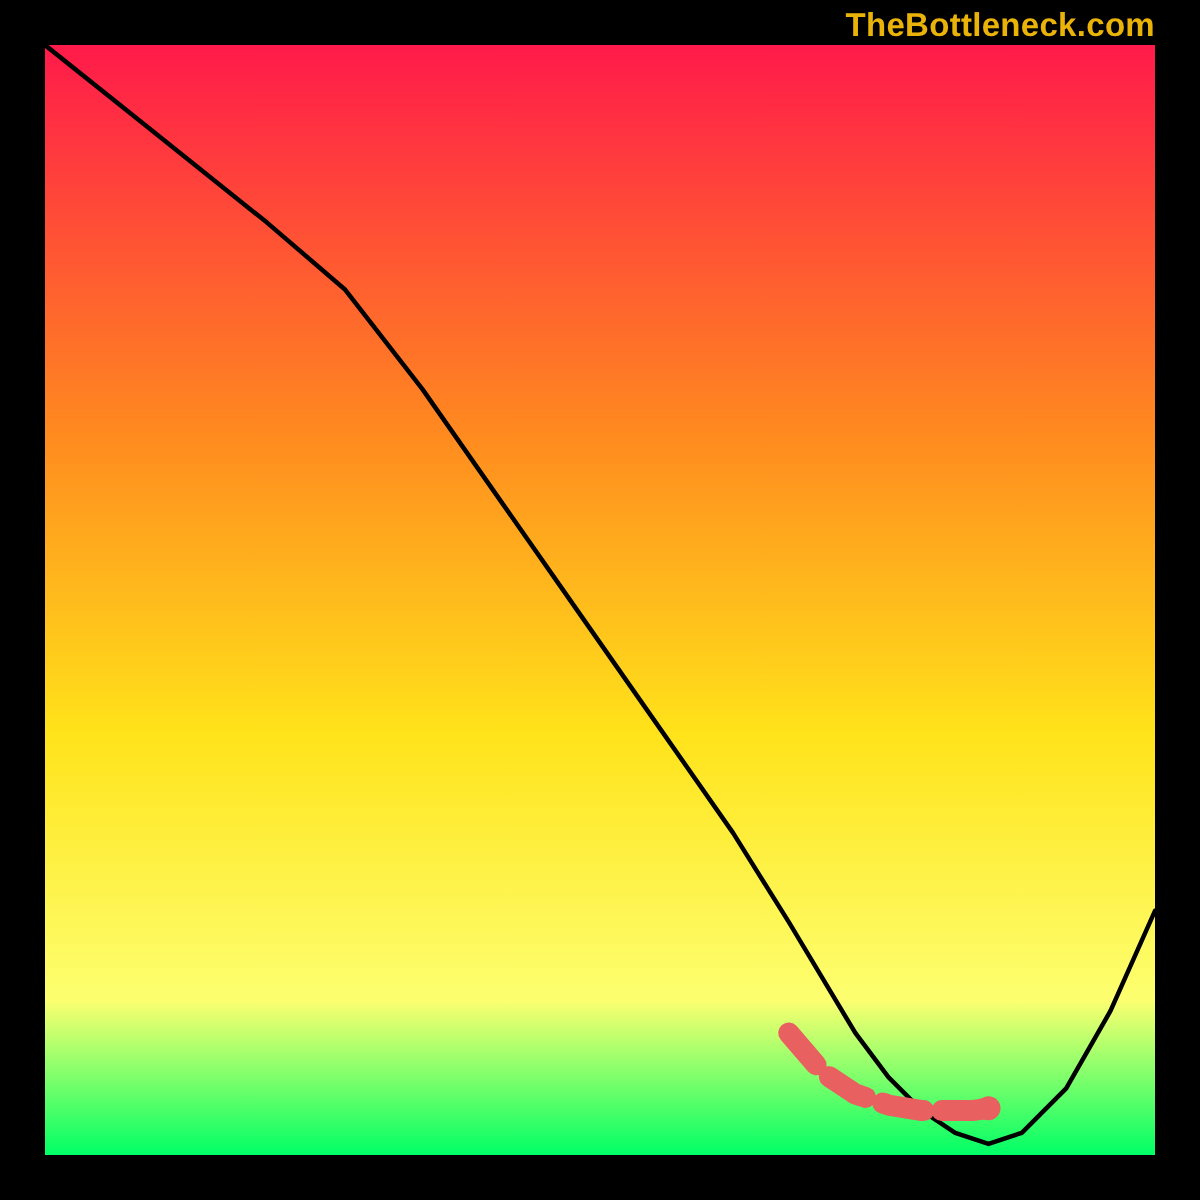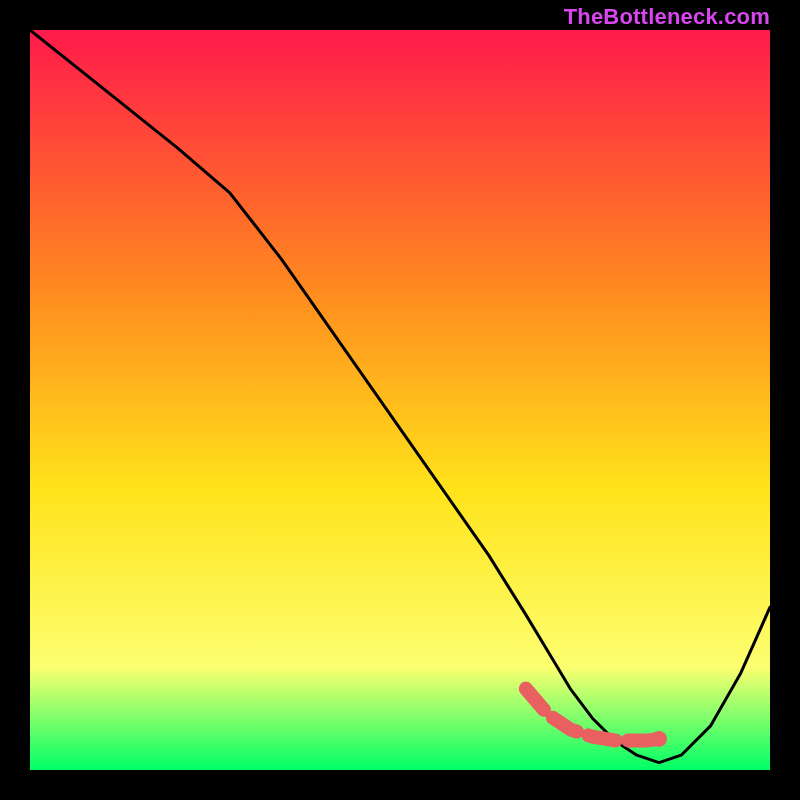--- a/index.html
+++ b/index.html
@@ -17,21 +17,21 @@
     width: 740px;
     height: 740px;
   }
   .watermark {
     position: absolute;
     top: 4px;
     right: 30px;
     font-family: Arial, Helvetica, sans-serif;
     font-size: 22px;
     font-weight: 600;
-    color: #d946ef;
+    color: #eab308;
     letter-spacing: 0.2px;
   }
   svg {
     display: block;
   }
 </style>
 </head>
 <body>
 
 <div class="watermark">TheBottleneck.com</div>

